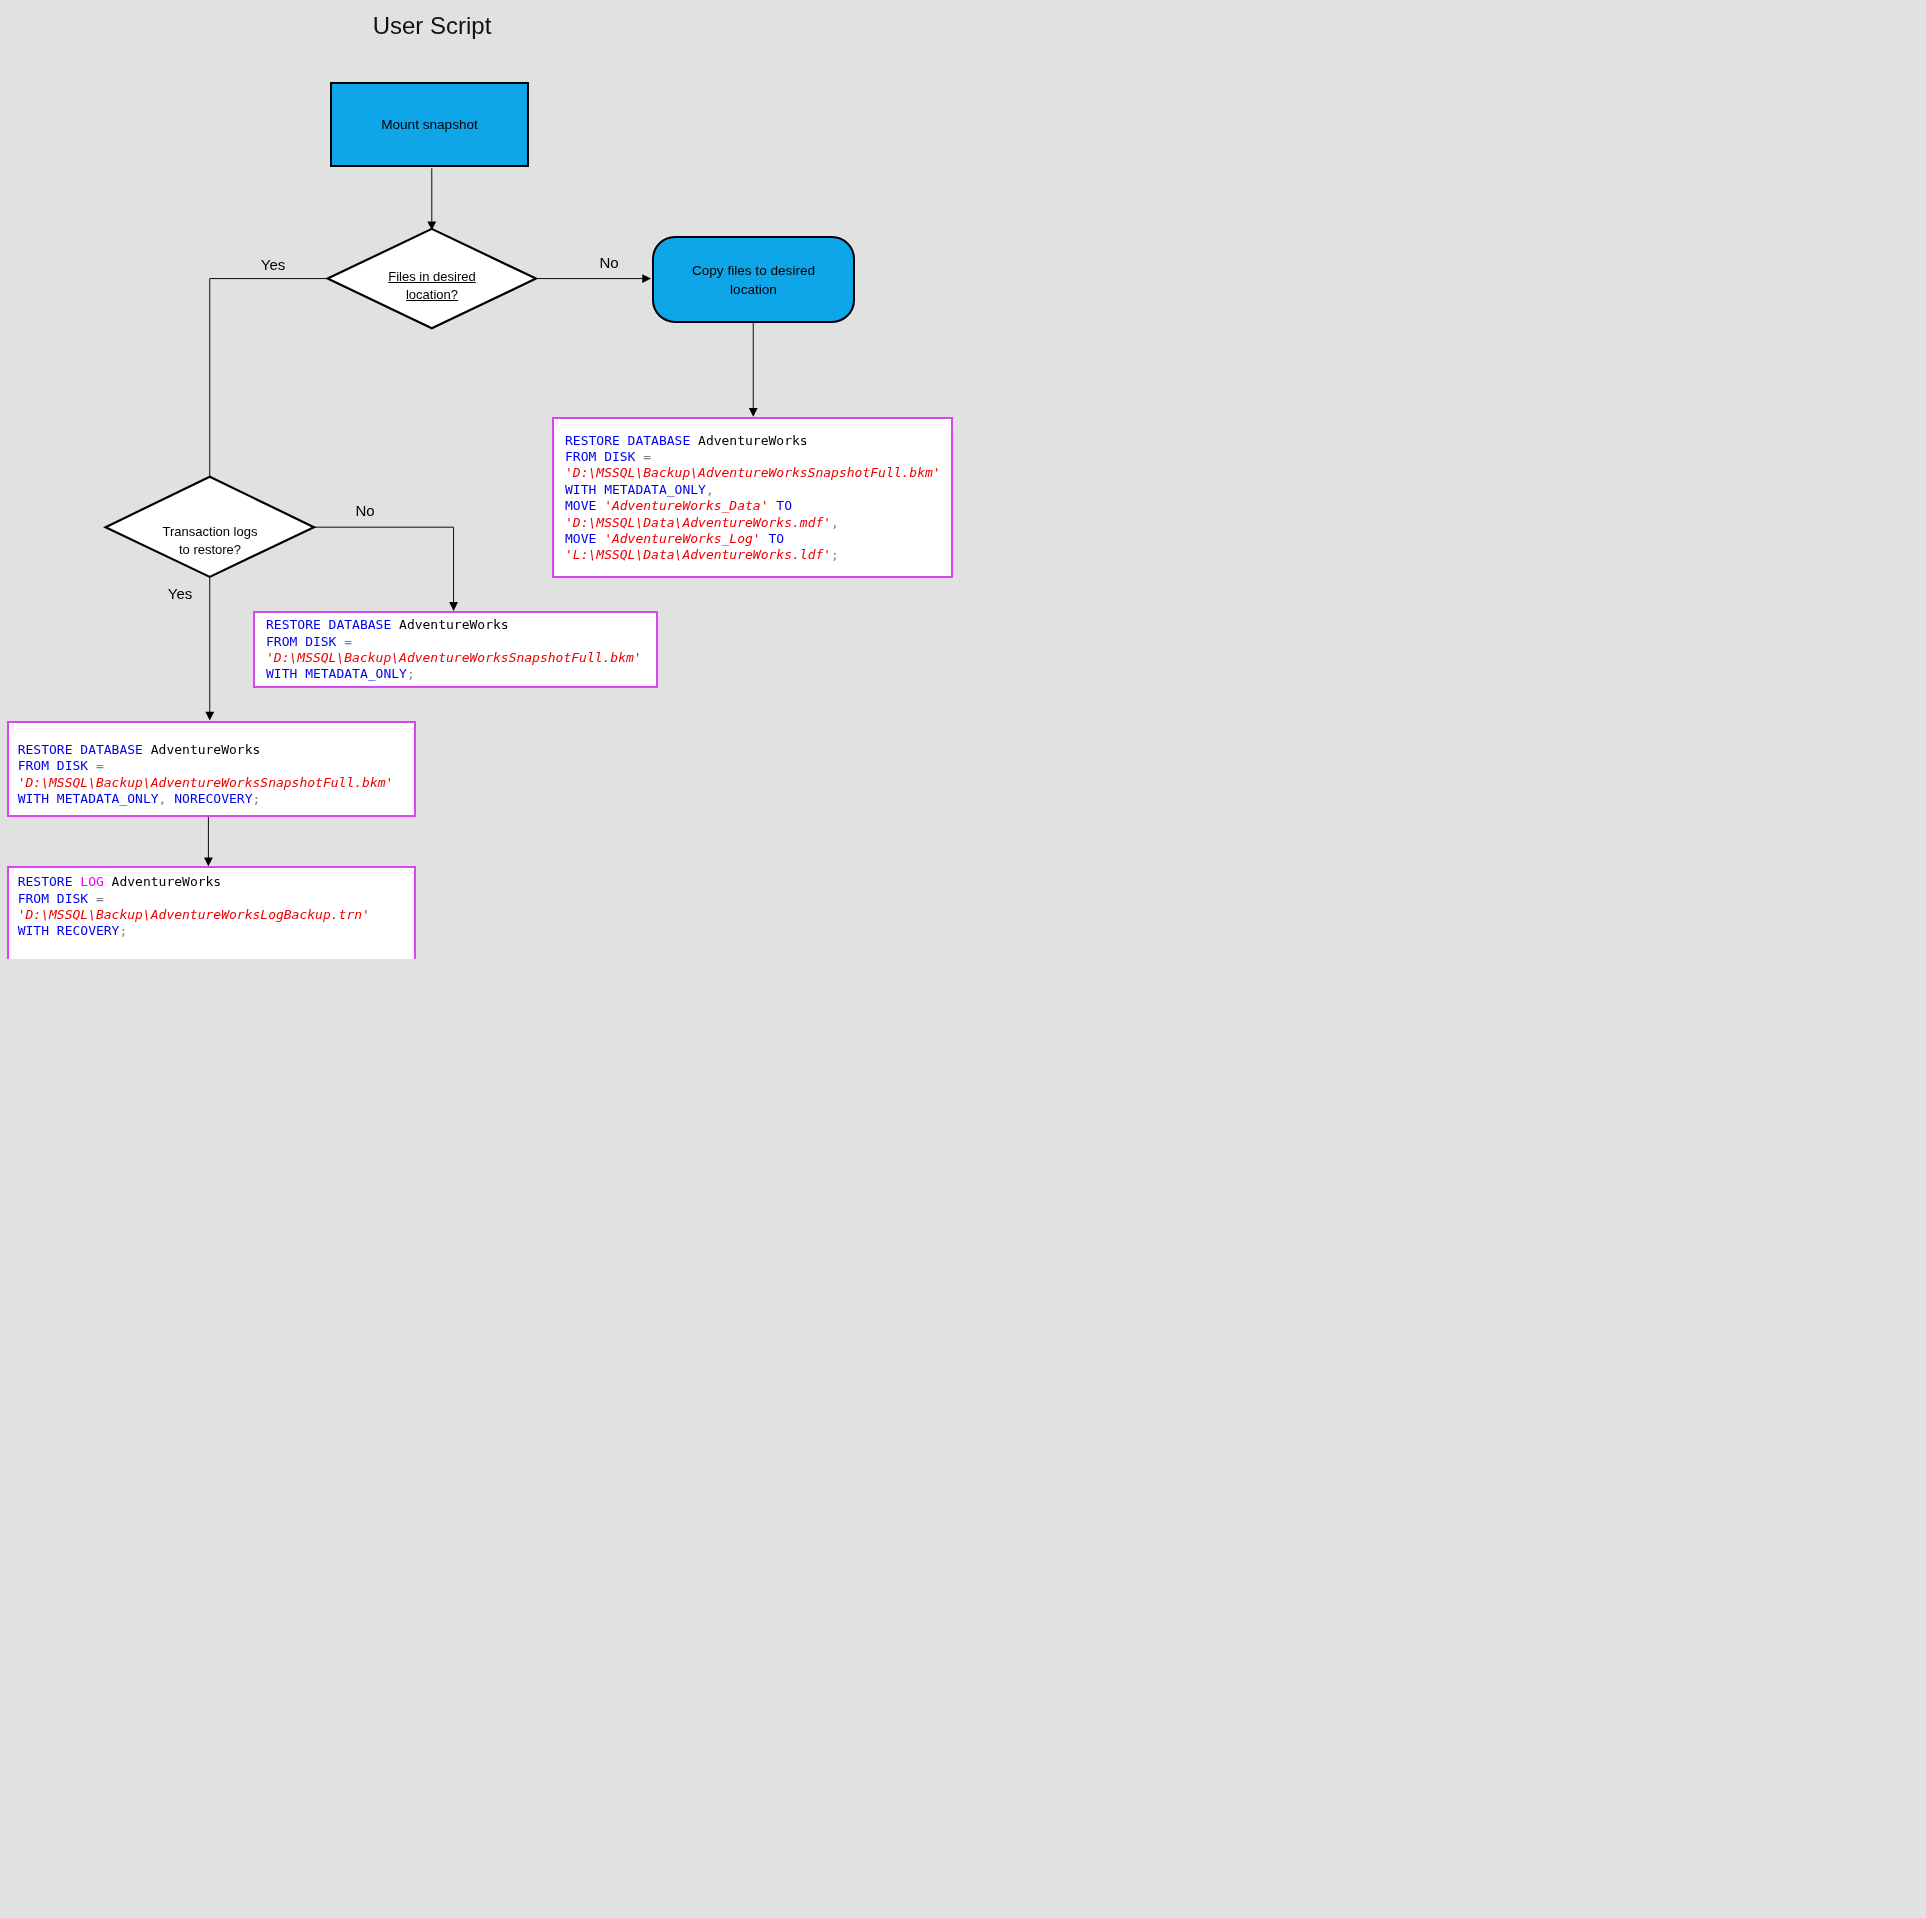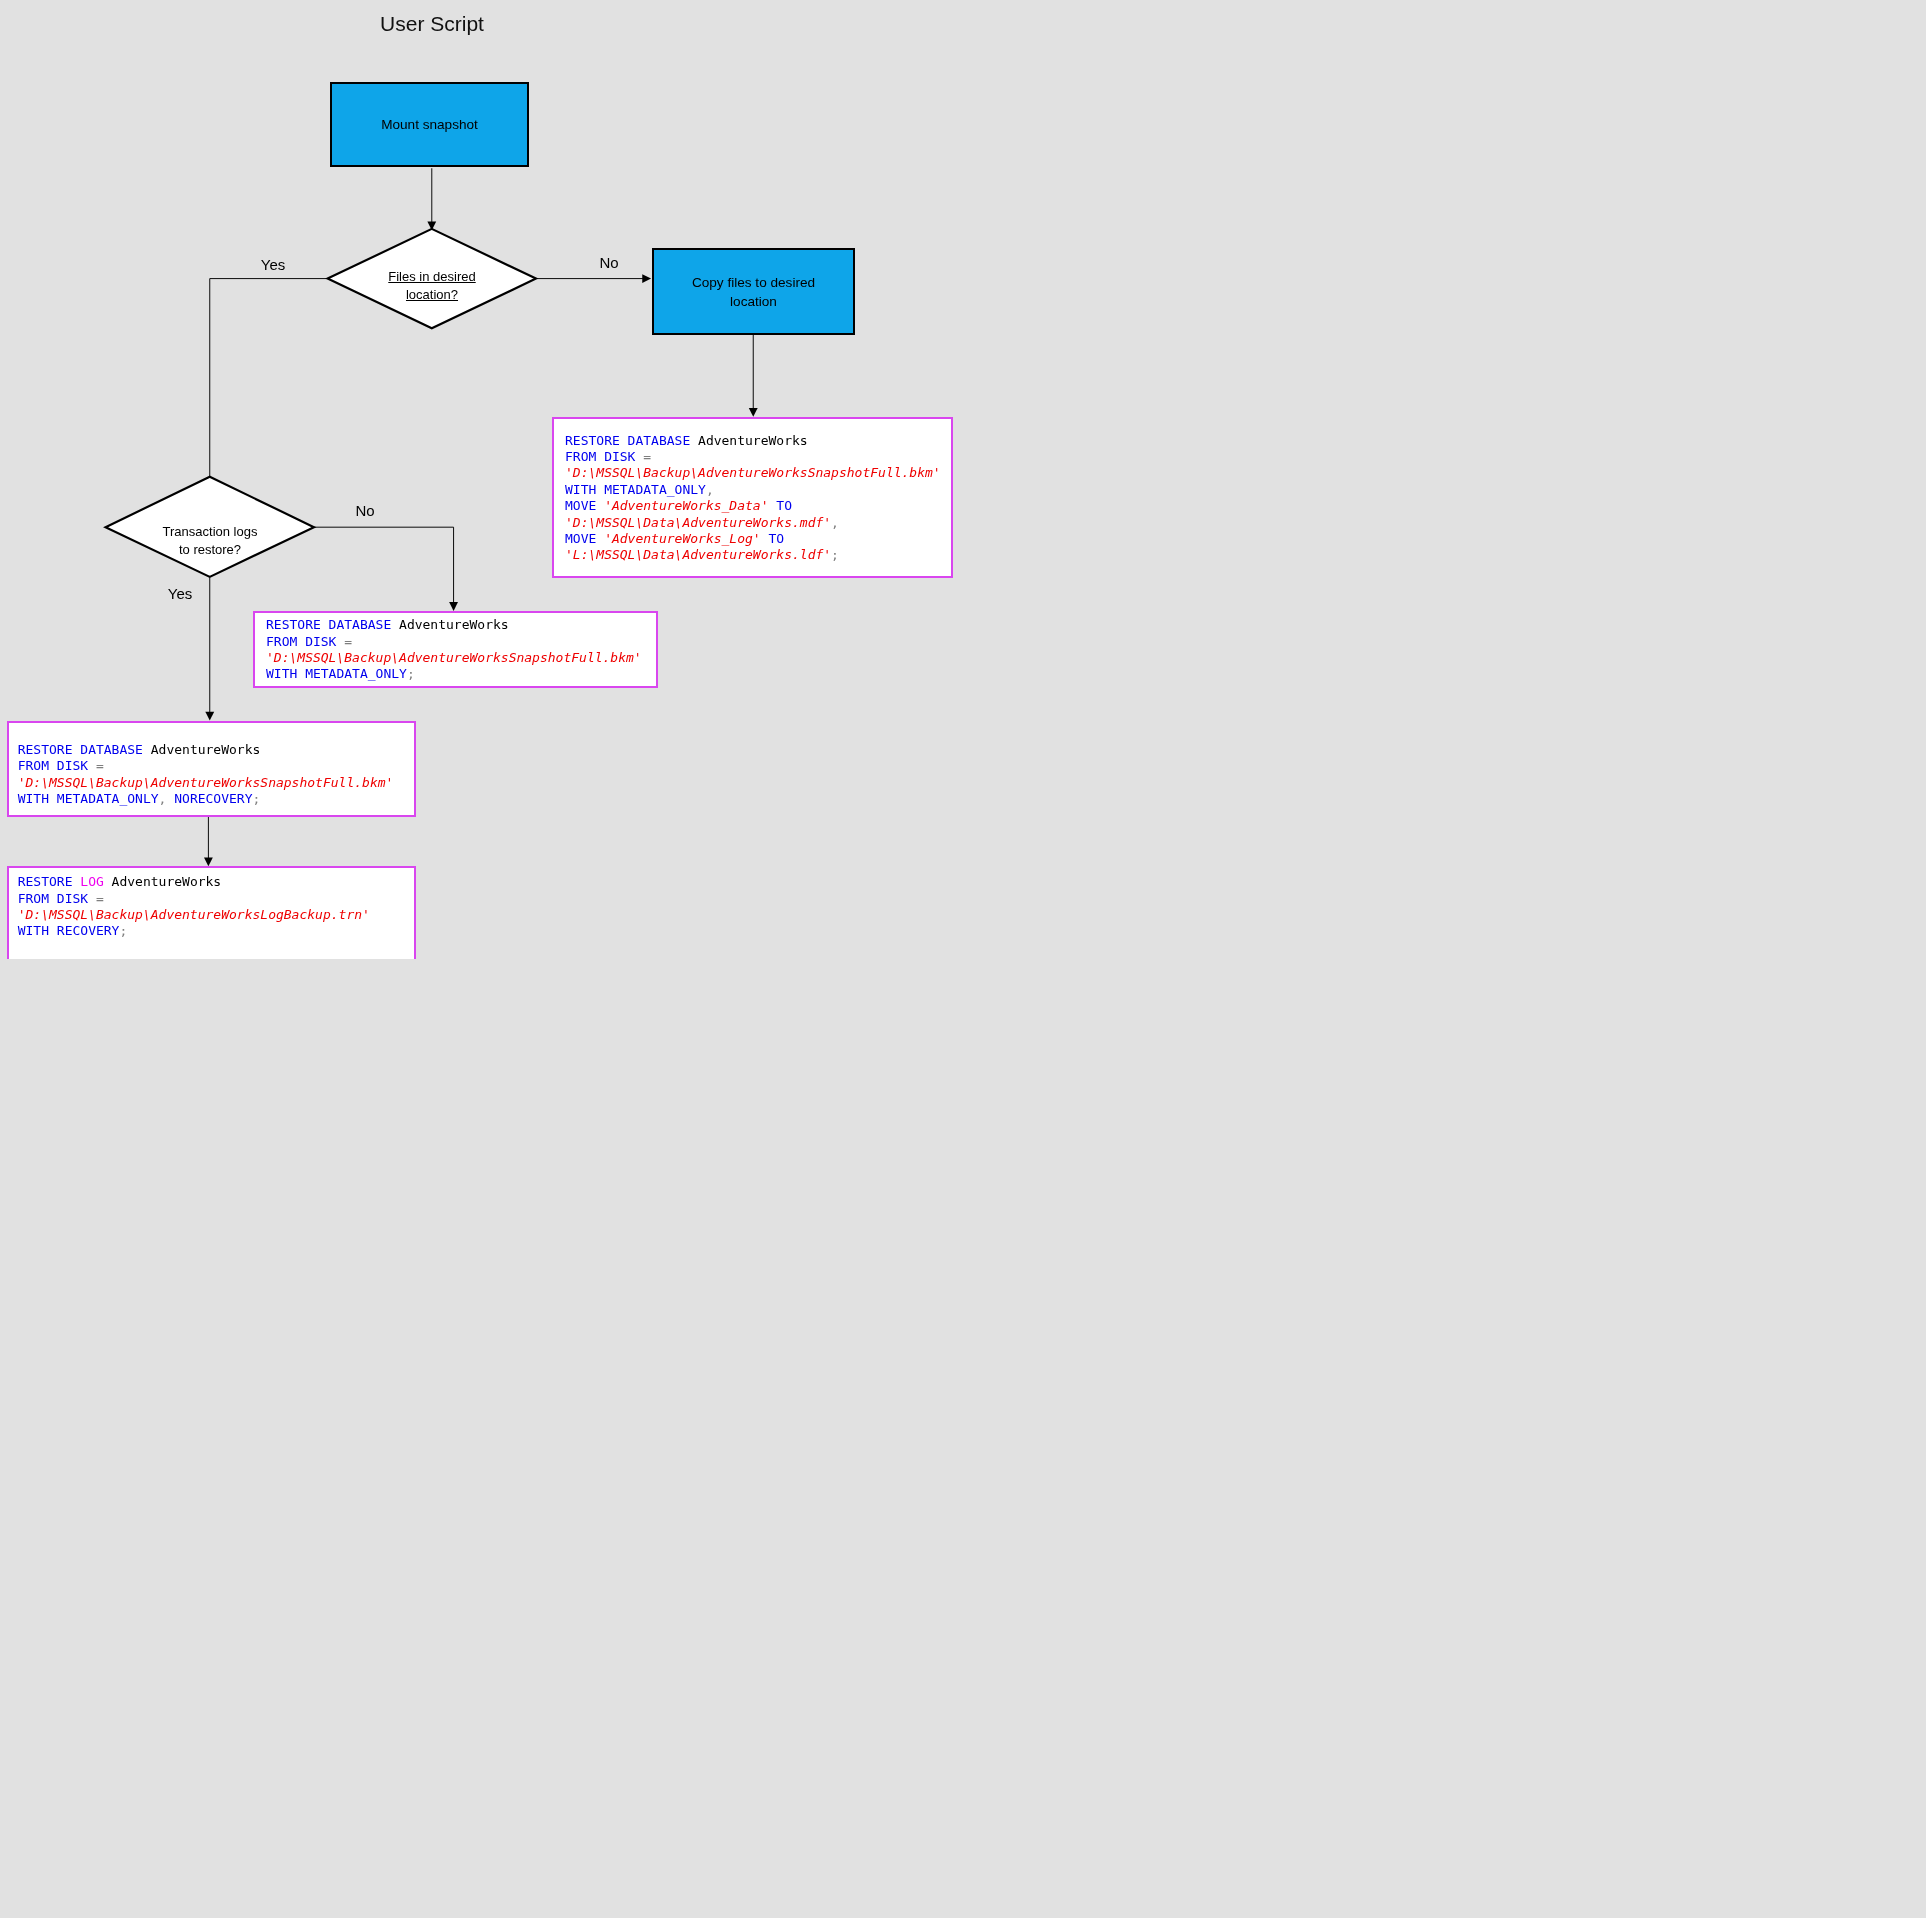--- a/index.html
+++ b/index.html
@@ -8,30 +8,30 @@
     width:963px;height:959px;
     background:#e1e1e1;
     font-family:"Liberation Sans", sans-serif;
     color:#000;
     overflow:hidden;
   }
   svg.wires{position:absolute;left:0;top:0;}
   .title{
     position:absolute;left:432px;top:12.3px;
     transform:translateX(-50%);
-    font-size:21px;color:#111;white-space:nowrap;
+    font-size:24px;color:#111;white-space:nowrap;
   }
   .rect-node{
     position:absolute;box-sizing:border-box;
     background:#0ea5e9;border:2px solid #000;
     display:flex;align-items:center;justify-content:center;
     text-align:center;font-size:13.6px;line-height:19px;
   }
   #node-mount{left:330px;top:82px;width:199px;height:85px;}
-  #node-copy{left:652px;top:248px;width:203px;height:87px;}
+  #node-copy{left:652px;top:236px;width:203px;height:87px;border-radius:23px;}
   #node-copy .node-label{width:170px;}
   .diamond-label{
     position:absolute;transform:translateX(-50%);
     width:95px;text-align:center;
     font-size:13px;line-height:17.7px;
   }
   #d1-label{left:432px;top:268px;text-decoration:underline;}
   #d2-label{left:210px;top:523px;}
   .edge-label{
     position:absolute;transform:translateX(-50%);

